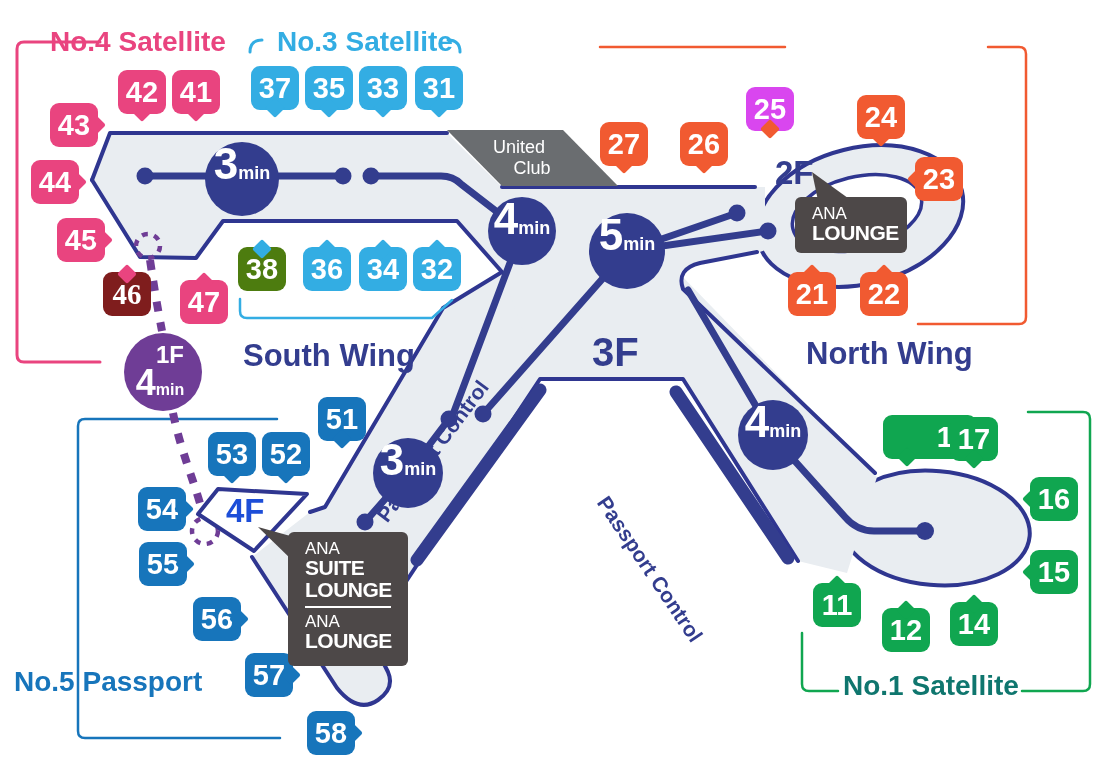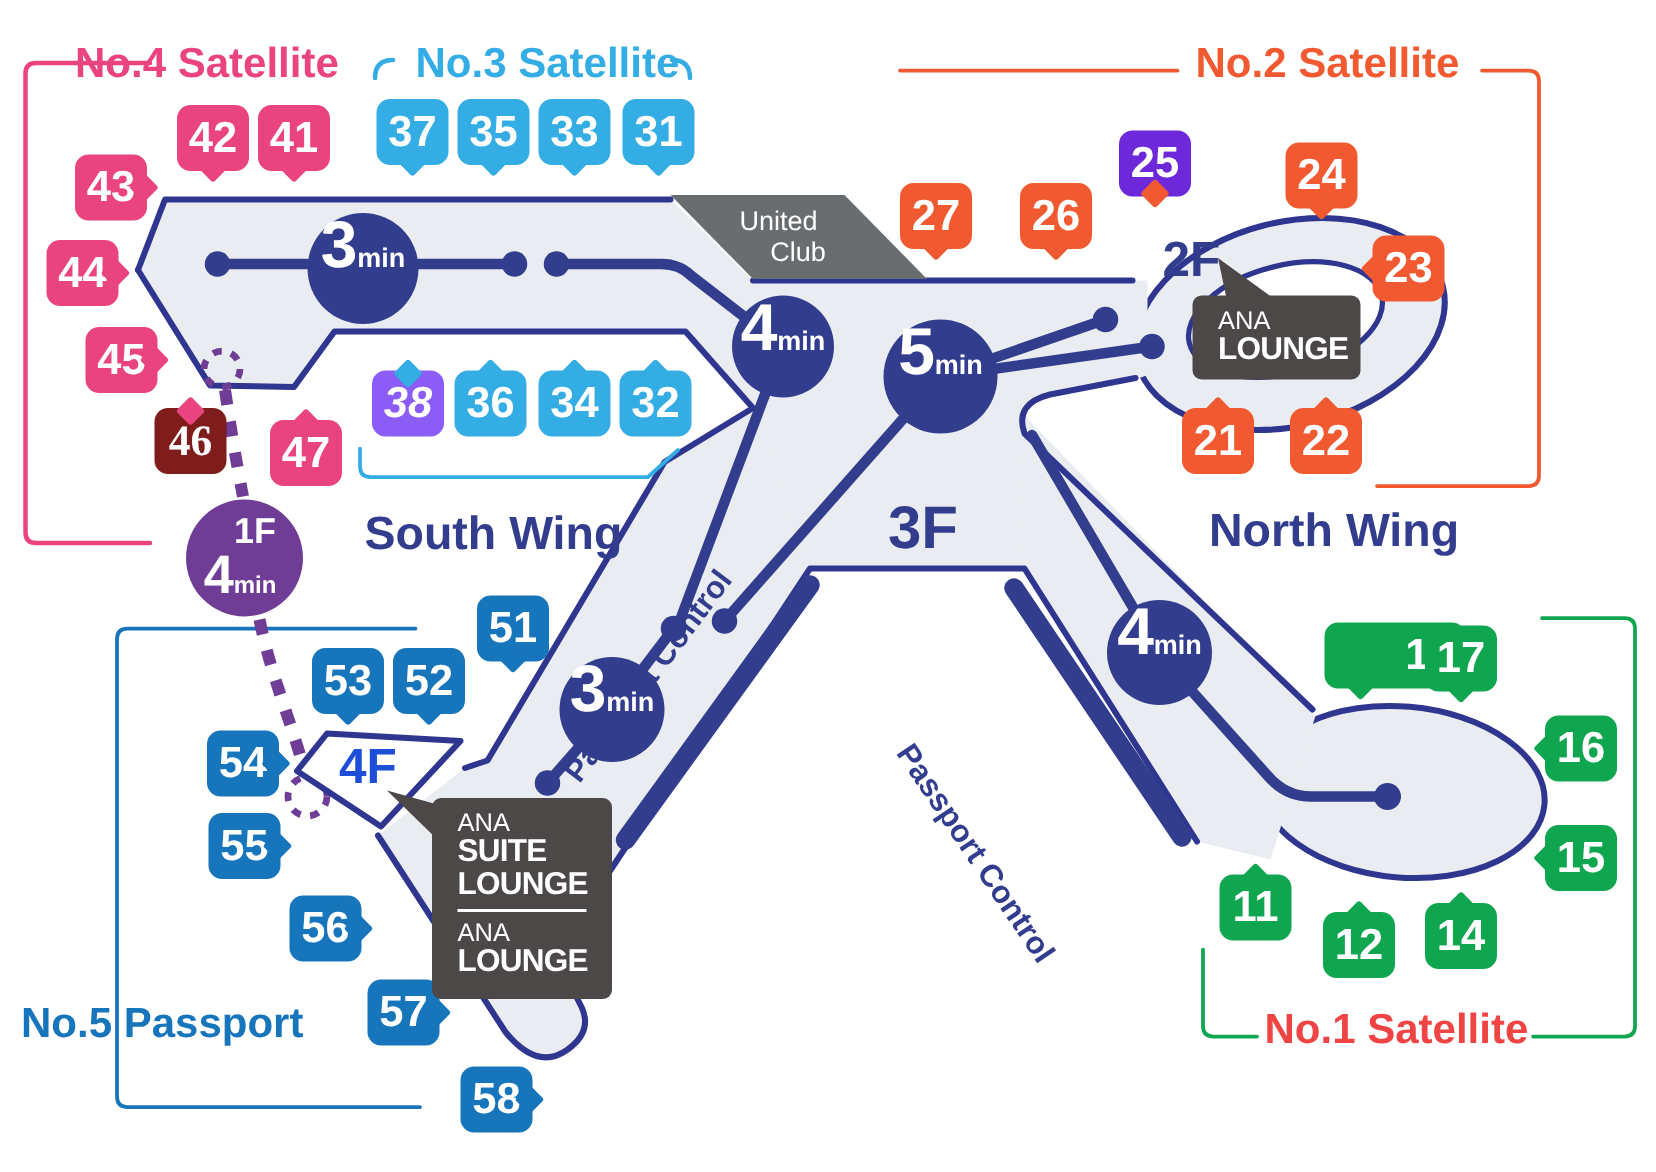--- a/index.html
+++ b/index.html
@@ -148,42 +148,41 @@
     <div class="gate" style="left: 50px; top: 103px; background: rgb(233, 68, 127);">43<span class="tail right" style="background: rgb(233, 68, 127);"></span></div>
     <div class="gate" style="left: 31px; top: 160px; background: rgb(233, 68, 127);">44<span class="tail right" style="background: rgb(233, 68, 127);"></span></div>
     <div class="gate" style="left: 57px; top: 218px; background: rgb(233, 68, 127);">45<span class="tail right" style="background: rgb(233, 68, 127);"></span></div>
     <div class="gate" style="left: 103px; top: 272px; background: #7f1d1d; font-family: Liberation Serif, serif;">46<span class="tail up" style="background: rgb(233, 68, 127);"></span></div>
     <div class="gate" style="left: 180px; top: 280px; background: rgb(233, 68, 127);">47<span class="tail up" style="background: rgb(233, 68, 127);"></span></div>
     <div class="maplabel" style="left: 277px; top: 26px; font-size: 28px; color: rgb(51, 173, 227);">No.3 Satellite</div>
     <div class="gate" style="left: 251px; top: 66px; background: rgb(51, 173, 227);">37<span class="tail down" style="background: rgb(51, 173, 227);"></span></div>
     <div class="gate" style="left: 305px; top: 66px; background: rgb(51, 173, 227);">35<span class="tail down" style="background: rgb(51, 173, 227);"></span></div>
     <div class="gate" style="left: 359px; top: 66px; background: rgb(51, 173, 227);">33<span class="tail down" style="background: rgb(51, 173, 227);"></span></div>
     <div class="gate" style="left: 415px; top: 66px; background: rgb(51, 173, 227);">31<span class="tail down" style="background: rgb(51, 173, 227);"></span></div>
-    <div class="gate" style="left: 248px; top: 247px; background: #8b5cf6; font-style: italic;">38<span class="tail up" style="background: rgb(51, 173, 227);"></span></div>
+    <div class="gate" style="left: 238px; top: 247px; background: #4d7c0f;">38<span class="tail up" style="background: rgb(51, 173, 227);"></span></div>
     <div class="gate" style="left: 303px; top: 247px; background: rgb(51, 173, 227);">36<span class="tail up" style="background: rgb(51, 173, 227);"></span></div>
     <div class="gate" style="left: 359px; top: 247px; background: rgb(51, 173, 227);">34<span class="tail up" style="background: rgb(51, 173, 227);"></span></div>
     <div class="gate" style="left: 413px; top: 247px; background: rgb(51, 173, 227);">32<span class="tail up" style="background: rgb(51, 173, 227);"></span></div>
-    <div class="maplabel" style="left: 797px; top: 26px; font-size: 28px; color: rgb(241, 90, 49);">No.2 Satellite</div>
     <div class="gate" style="left: 600px; top: 122px; background: rgb(241, 90, 49);">27<span class="tail down" style="background: rgb(241, 90, 49);"></span></div>
     <div class="gate" style="left: 680px; top: 122px; background: rgb(241, 90, 49);">26<span class="tail down" style="background: rgb(241, 90, 49);"></span></div>
-    <div class="gate" style="left: 746px; top: 87px; background: #6d28d9;">25<span class="tail down" style="background: rgb(241, 90, 49);"></span></div>
+    <div class="gate" style="left: 746px; top: 87px; background: #d946ef;">25<span class="tail down" style="background: rgb(241, 90, 49);"></span></div>
     <div class="gate" style="left: 857px; top: 95px; background: rgb(241, 90, 49);">24<span class="tail down" style="background: rgb(241, 90, 49);"></span></div>
     <div class="gate" style="left: 915px; top: 157px; background: rgb(241, 90, 49);">23<span class="tail left" style="background: rgb(241, 90, 49);"></span></div>
     <div class="gate" style="left: 788px; top: 272px; background: rgb(241, 90, 49);">21<span class="tail up" style="background: rgb(241, 90, 49);"></span></div>
     <div class="gate" style="left: 860px; top: 272px; background: rgb(241, 90, 49);">22<span class="tail up" style="background: rgb(241, 90, 49);"></span></div>
     <div class="maplabel" style="left: 14px; top: 666px; font-size: 28px; color: rgb(23, 117, 187);">No.5 Passport</div>
     <div class="gate" style="left: 318px; top: 397px; background: rgb(23, 117, 187);">51<span class="tail down" style="background: rgb(23, 117, 187);"></span></div>
     <div class="gate" style="left: 208px; top: 432px; background: rgb(23, 117, 187);">53<span class="tail down" style="background: rgb(23, 117, 187);"></span></div>
     <div class="gate" style="left: 262px; top: 432px; background: rgb(23, 117, 187);">52<span class="tail down" style="background: rgb(23, 117, 187);"></span></div>
     <div class="gate" style="left: 138px; top: 487px; background: rgb(23, 117, 187);">54<span class="tail right" style="background: rgb(23, 117, 187);"></span></div>
     <div class="gate" style="left: 139px; top: 542px; background: rgb(23, 117, 187);">55<span class="tail right" style="background: rgb(23, 117, 187);"></span></div>
     <div class="gate" style="left: 193px; top: 597px; background: rgb(23, 117, 187);">56<span class="tail right" style="background: rgb(23, 117, 187);"></span></div>
     <div class="gate" style="left: 245px; top: 653px; background: rgb(23, 117, 187);">57<span class="tail right" style="background: rgb(23, 117, 187);"></span></div>
     <div class="gate" style="left: 307px; top: 711px; background: rgb(23, 117, 187);">58<span class="tail right" style="background: rgb(23, 117, 187);"></span></div>
-    <div class="maplabel" style="left: 843px; top: 670px; font-size: 28px; color: #ef4444;">No.1 Satellite</div>
+    <div class="maplabel" style="left: 843px; top: 670px; font-size: 28px; color: #0f766e;">No.1 Satellite</div>
     <div class="gate" style="left: 883px; top: 415px; background: rgb(16, 166, 80); padding-left: 46px;">18<span class="tail down" style="background: rgb(16, 166, 80);"></span></div>
     <div class="gate" style="left: 950px; top: 417px; background: rgb(16, 166, 80);">17<span class="tail down" style="background: rgb(16, 166, 80);"></span></div>
     <div class="gate" style="left: 1030px; top: 477px; background: rgb(16, 166, 80);">16<span class="tail left" style="background: rgb(16, 166, 80);"></span></div>
     <div class="gate" style="left: 1030px; top: 550px; background: rgb(16, 166, 80);">15<span class="tail left" style="background: rgb(16, 166, 80);"></span></div>
     <div class="gate" style="left: 813px; top: 583px; background: rgb(16, 166, 80);">11<span class="tail up" style="background: rgb(16, 166, 80);"></span></div>
     <div class="gate" style="left: 882px; top: 608px; background: rgb(16, 166, 80);">12<span class="tail up" style="background: rgb(16, 166, 80);"></span></div>
     <div class="gate" style="left: 950px; top: 602px; background: rgb(16, 166, 80);">14<span class="tail up" style="background: rgb(16, 166, 80);"></span></div>
     <div class="mincircle" style="left: 205px; top: 142px; width: 74px; height: 74px; background: rgb(51, 61, 142);">
       <span class="big">3</span>
       <span class="sm">min</span>

